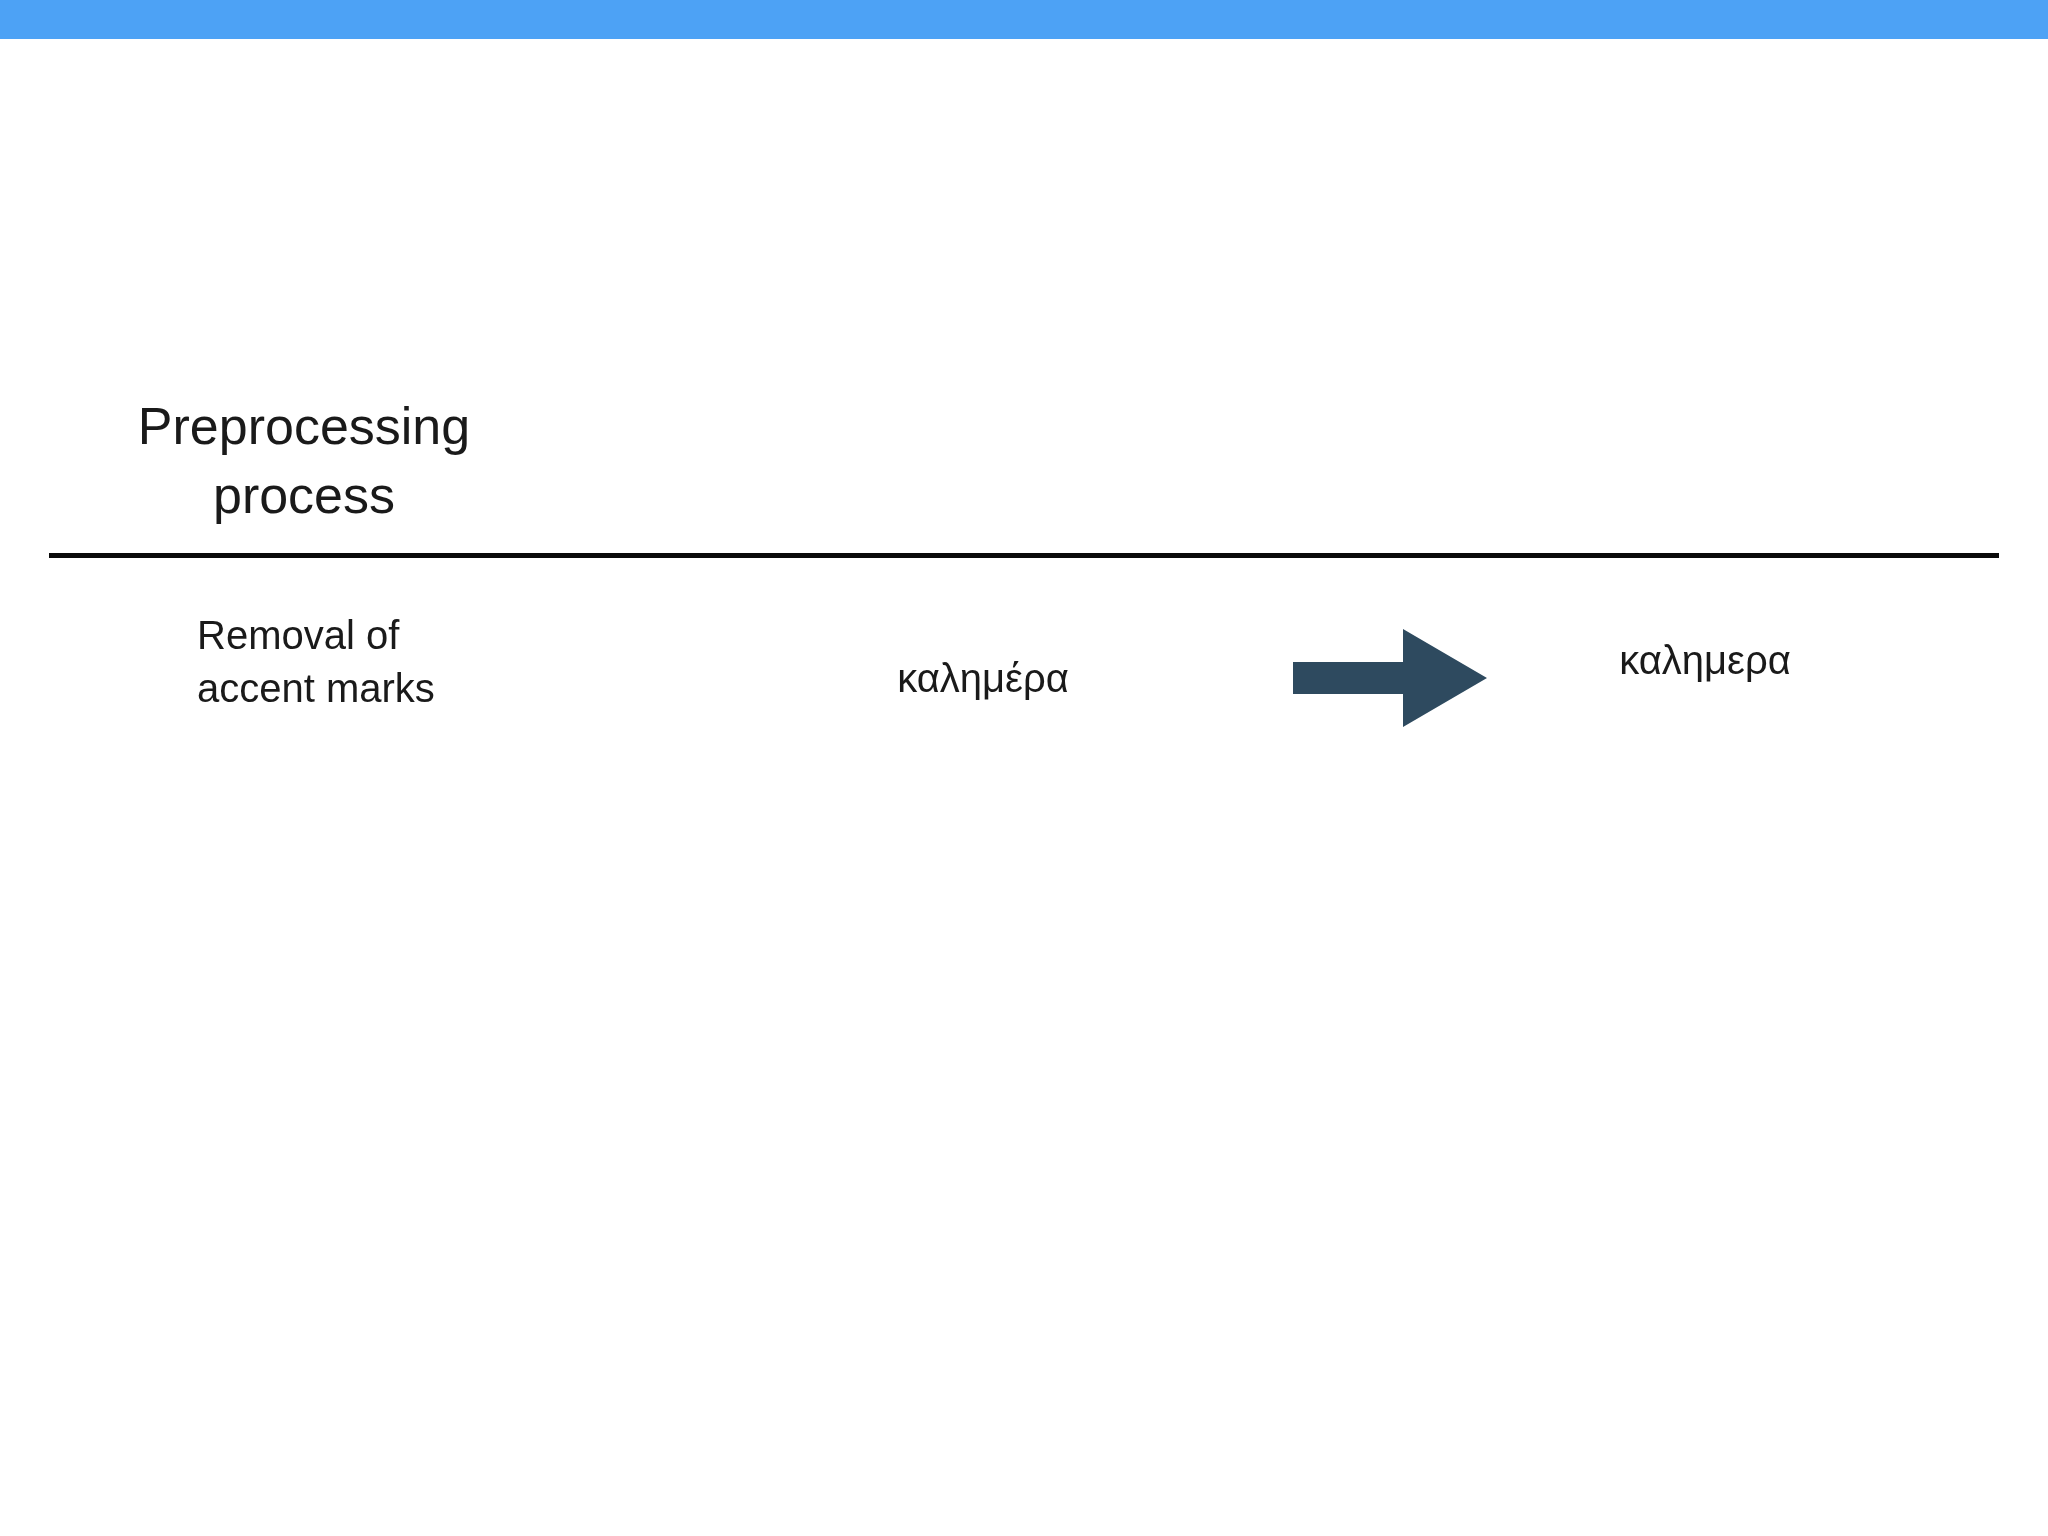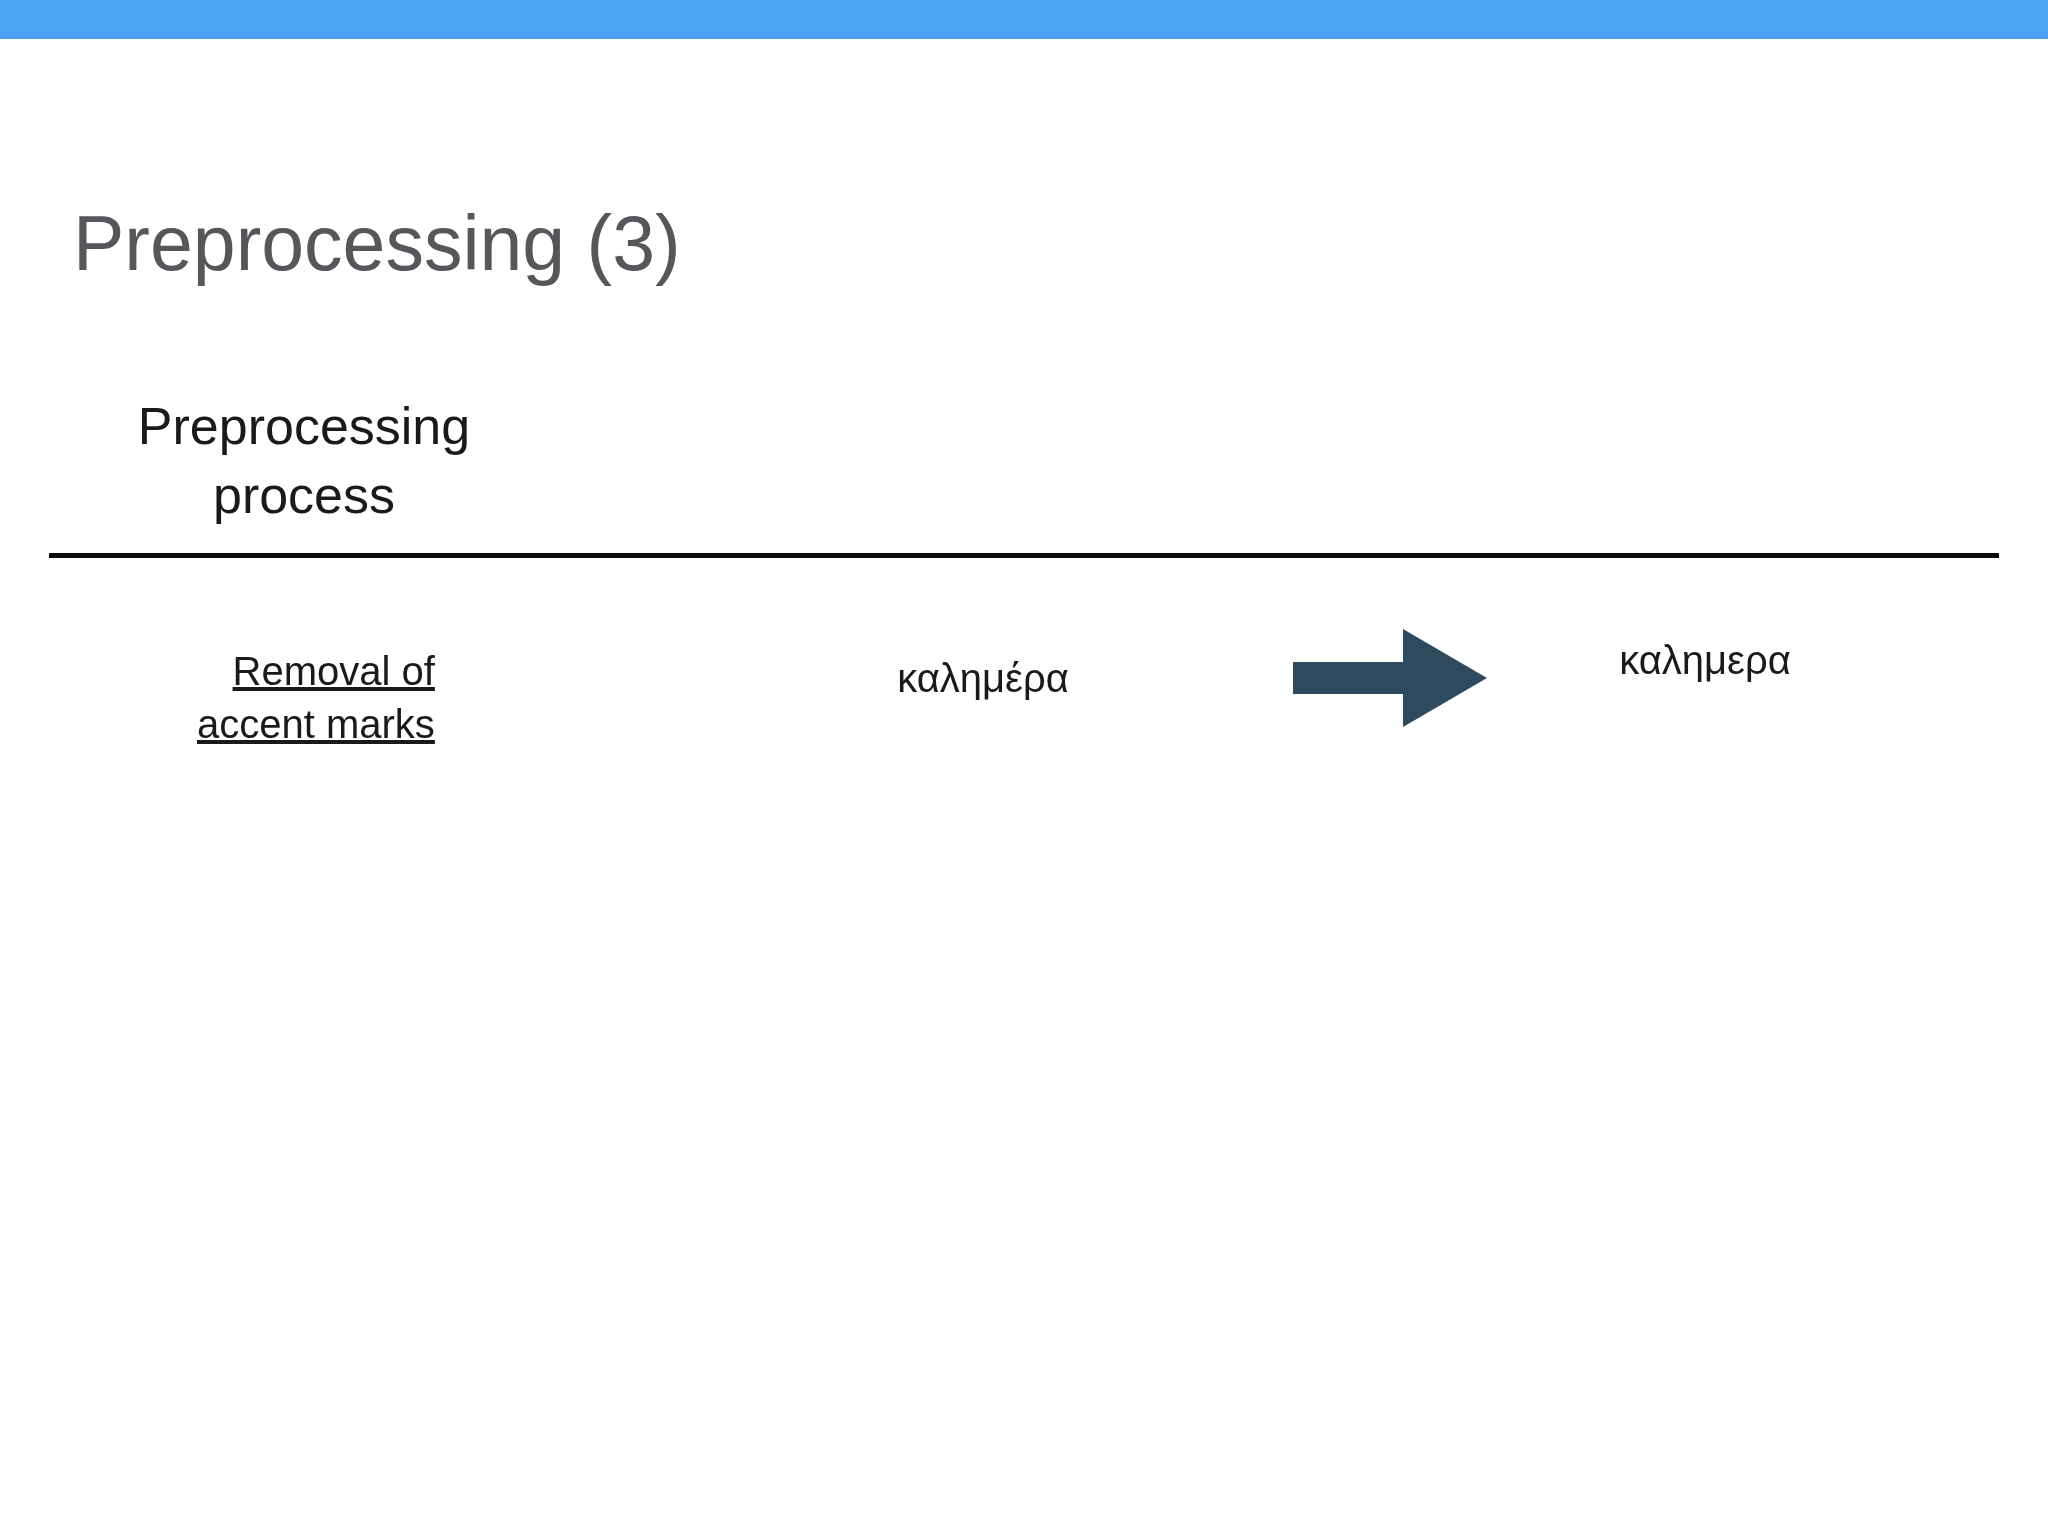--- a/index.html
+++ b/index.html
@@ -63,23 +63,22 @@
   }
   .row-cell {
     position: absolute;
     font-size: 40px;
     line-height: 53px;
     color: var(--body-text);
     white-space: pre-line;
   }
   .row-cell.process {
     left: 197px;
-    top: 645px;
-    text-align: right;
-    text-decoration: underline;
+    top: 609px;
+    text-align: left;
   }
   .row-cell.original {
     left: 972px;
     top: 652px;
     transform: translateX(-50%);
     text-align: center;
     margin-left: 11px;
   }
   .row-cell.preprocessed {
     left: 1705px;
@@ -97,21 +96,20 @@
   .arrow-wrap svg { display: block; width: 100%; height: 100%; }
   .arrow-shape { fill: var(--arrow); }
 </style>
 </head>
 <body>
 
 <div class="slide">
 
   <div class="top-bar"></div>
 
-  <h1 class="slide-title">Preprocessing (3)</h1>
 
   <div class="col-header process">Preprocessing
 process</div>
 
 
 
   <div class="header-rule"></div>
 
   <div class="row-cell process">Removal of
 accent marks</div>

